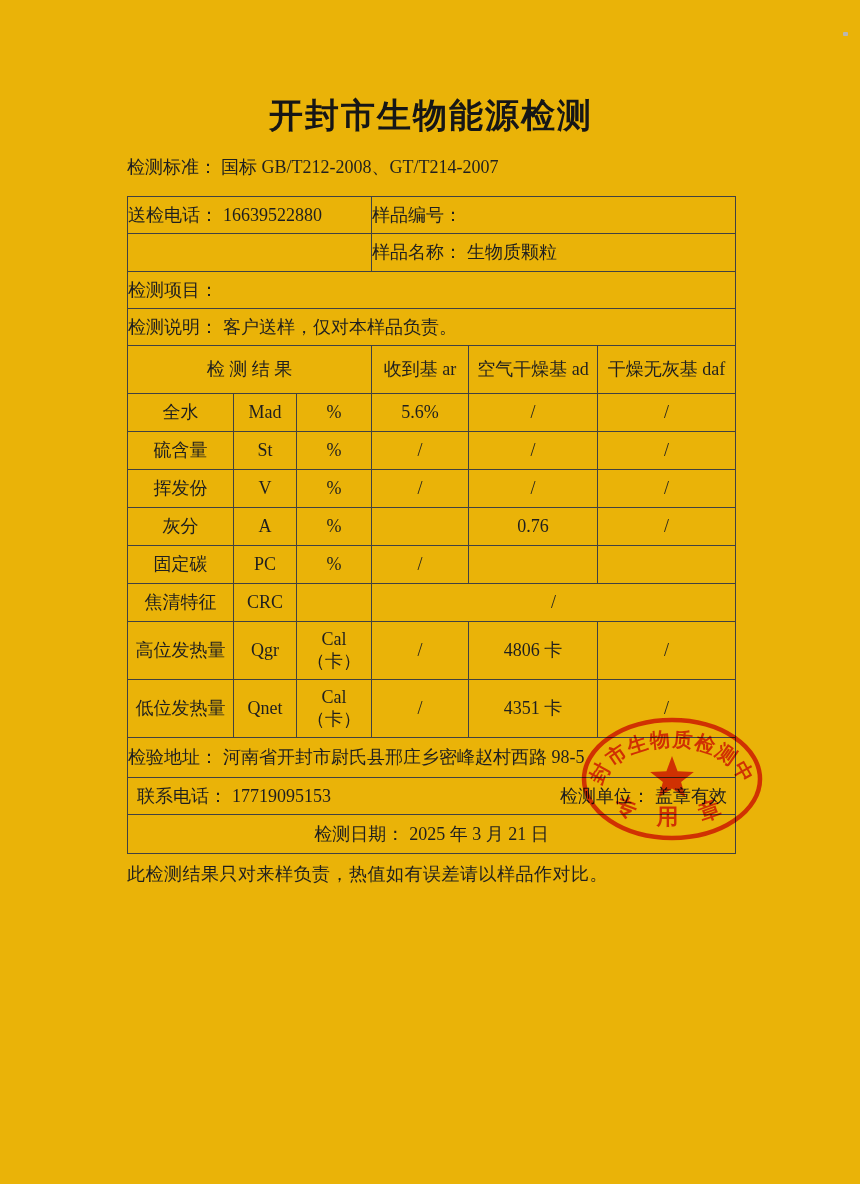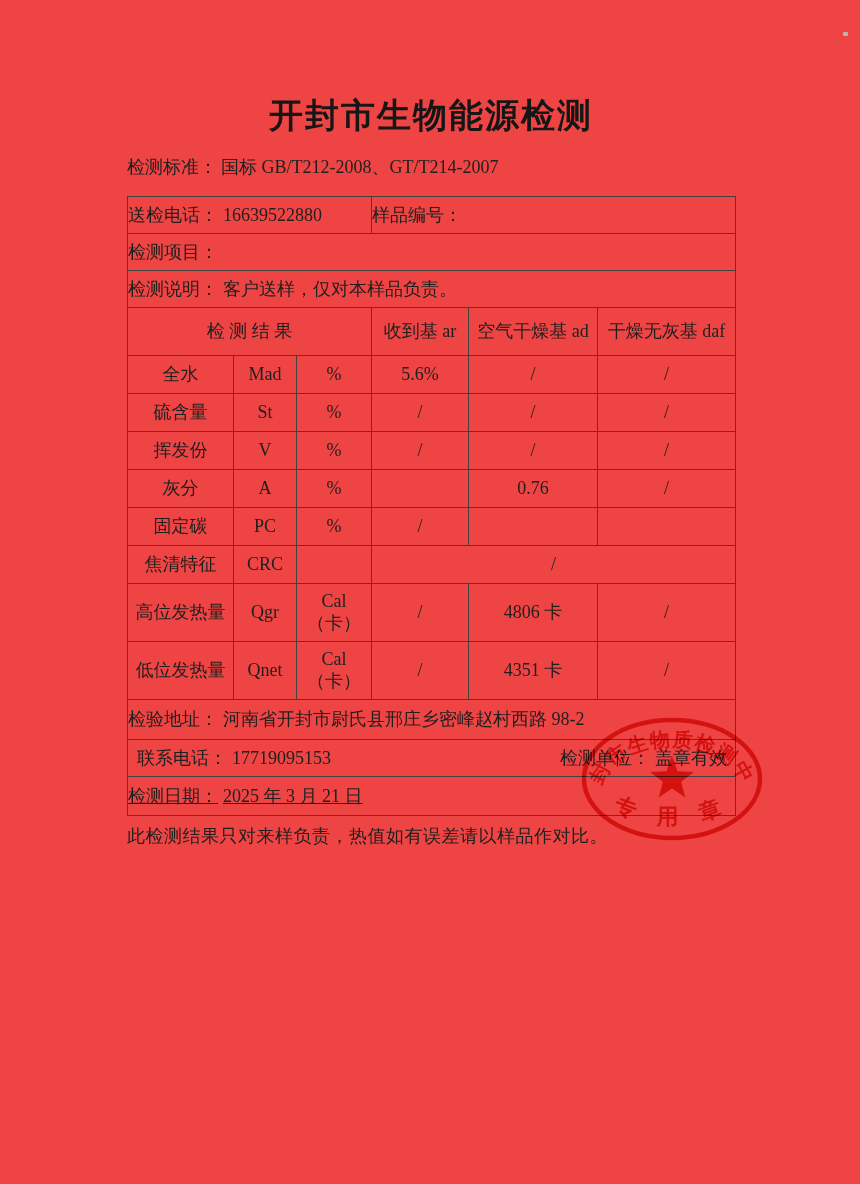--- a/index.html
+++ b/index.html
@@ -1,19 +1,19 @@
 <!DOCTYPE html>
 <html><head>
 <meta charset="utf-8">
 <style>
   html,body{margin:0;padding:0;background:#ffffff;}
   .page{
     position:relative;
     width:860px;height:1184px;
-    background:#ef4444;
+    background:#eab308;
     font-family:"Liberation Serif","DejaVu Serif",serif;
     color:#1f1f1f;
     overflow:hidden;
   }
   .content{position:absolute;left:127px;top:0;width:608px;}
   .title{
     margin:96px 0 0 0;
     text-align:center;
     font-size:34px;
     font-weight:bold;
@@ -40,21 +40,21 @@
   td.ctr{text-align:center;}
   .r36 td{height:36px;}
   .r47 td{height:47px;}
   .r37 td{height:37px;}
   .r57 td{height:57px;}
   .r39 td{height:39px;}
   .r38 td{height:38px;}
   .val{margin-left:5px;}
   .unit2{line-height:1.25;text-align:center;}
   .split{display:flex;justify-content:space-between;align-items:center;padding:0 8px 0 9px;}
-  td.rgt{text-align:left;padding-right:8px;text-decoration:underline;}
+  td.rgt{text-align:center;padding-right:8px;}
   .footnote{margin-top:8px;font-size:18px;letter-spacing:0.5px;}
   .stamp{
     position:absolute;
     left:576px;top:711px;
     width:192px;height:136px;
     opacity:0.88;
     mix-blend-mode:multiply;
     pointer-events:none;
   }
   .artifact{
@@ -89,20 +89,26 @@
 
       <tbody>
       <tr class="r36">
         <td colspan="3" class="lbl">
           <span>送检电话：</span><span class="val">16639522880</span>
         </td>
         <td colspan="3" class="lbl">
           <span>样品编号：</span><span class="val"></span>
         </td>
       </tr>
+      <tr class="r37">
+        <td colspan="3" class="lbl"></td>
+        <td colspan="3" class="lbl">
+          <span>样品名称：</span><span class="val">生物质颗粒</span>
+        </td>
+      </tr>
       <tr class="r36">
         <td colspan="6" class="lbl">
           <span>检测项目：</span><span class="val"></span>
         </td>
       </tr>
       <tr class="r36">
         <td colspan="6" class="lbl">
           <span>检测说明：</span><span class="val">客户送样，仅对本样品负责。</span>
         </td>
       </tr>
@@ -178,21 +184,21 @@
           <div class="unit2">Cal</div>
           <div class="unit2">（卡）</div>
         </td>
         <td class="ctr">/</td>
         <td class="ctr">4351 卡</td>
         <td class="ctr">/</td>
       </tr>
 
       <tr class="r39">
         <td colspan="6" class="lbl">
-          <span>检验地址：</span><span class="val">河南省开封市尉氏县邢庄乡密峰赵村西路 98-2</span>
+          <span>检验地址：</span><span class="val">河南省开封市尉氏县邢庄乡密峰赵村西路 98-5</span>
         </td>
       </tr>
       <tr class="r36">
         <td colspan="6">
           <div class="split">
             <span>
               <span>联系电话：</span><span class="val">17719095153</span>
             </span>
             <span>
               <span>检测单位：</span><span class="val">盖章有效</span>

